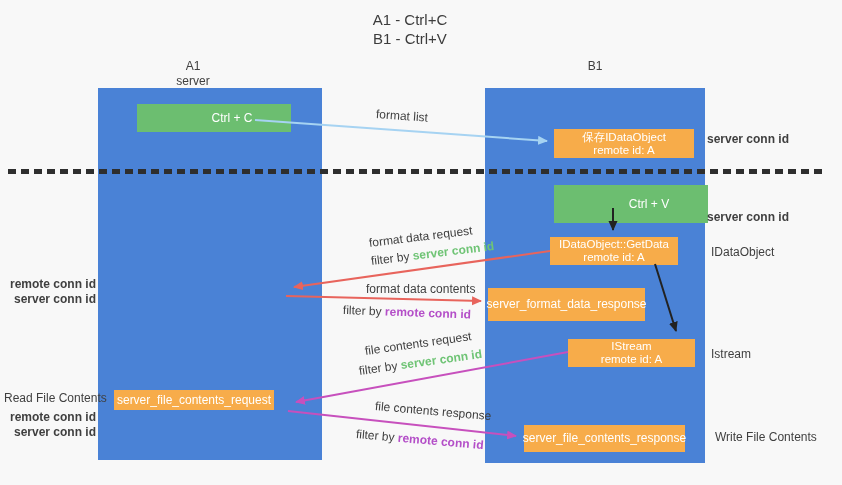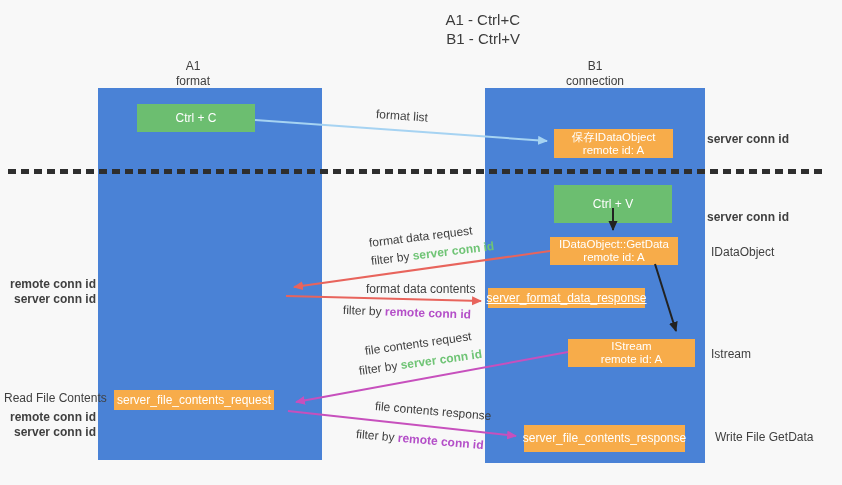--- a/index.html
+++ b/index.html
@@ -3,51 +3,51 @@
 <meta charset="utf-8">
 <style>
   html,body { margin:0; padding:0; }
   body { font-family:"Liberation Sans","DejaVu Sans",sans-serif; }
   #canvas {
     position:relative; width:842px; height:485px;
     background:#f8f8f8; overflow:hidden;
   }
   .title {
     position:absolute; left:300px; top:10px; width:220px;
-    text-align:right; font-size:15px; line-height:19px; color:#3c3c3c;
+    text-align:center; font-size:15px; line-height:19px; color:#3c3c3c;
   }
   .lane { position:absolute; background:#4a82d6; }
   #lane-left  { left:98px;  top:88px; width:224px; height:372px; }
   #lane-right { left:485px; top:88px; width:220px; height:375px; }
   .lane-header {
     position:absolute; text-align:center; font-size:12px; line-height:15px;
     color:#404040;
   }
   #lane-header-left  { left:103px; top:59px; width:180px; }
   #lane-header-right { left:485px; top:59px; width:220px; }
   .dotted-line {
     position:absolute; left:8px; top:169px; width:816px; height:5px;
     background:repeating-linear-gradient(90deg,#2e2e2e 0 8px,transparent 8px 13px);
     z-index:4;
   }
   .box {
     position:absolute; display:flex; flex-direction:column;
     align-items:center; justify-content:center;
     color:#ffffff; z-index:3; text-align:center;
   }
-  .box.green  { background:#6cbe70; }
+  .box.green  { background:#6cbe70;padding-left:36px; }
   .box.orange { background:#f7ac4a; }
   .box .bl { font-size:11.5px; line-height:13px; white-space:nowrap; }
   .box.single .bl { font-size:12px; }
   #ctrl-c-box   { left:137px; top:104px; width:118px; height:28px; }
-  #save-obj-box { left:554px; top:129px; width:119px; height:29px;align-items:center; }
+  #save-obj-box { left:554px; top:129px; width:140px; height:29px;align-items:center; }
   #ctrl-v-box   { left:554px; top:185px; width:118px; height:38px; }
   #getdata-box  { left:550px; top:237px; width:128px; height:28px; }
   #fmt-req-box  { left:130px; top:276px; width:156px; height:27px; }
-  #fmt-resp-box { left:488px; top:288px; width:157px; height:20px;text-decoration:underline; }
+  #fmt-resp-box { left:488px; top:288px; width:157px; height:33px; }
   #istream-box  { left:568px; top:339px; width:127px; height:28px; }
   #file-req-box { left:114px; top:390px; width:160px; height:20px; }
   #file-resp-box{ left:524px; top:425px; width:161px; height:27px; }
   svg.arrows { position:absolute; left:0; top:0; z-index:5; pointer-events:none; }
   .alabel {
     position:absolute; z-index:6; font-size:12px; color:#3f3f3f;
     white-space:nowrap; transform-origin:left center;
   }
   .green-t  { color:#6fc475; font-weight:bold; }
   .purple-t { color:#b44fc8; font-weight:bold; }
@@ -80,25 +80,24 @@
 
 <div id="canvas">
 
   <div class="title">
     <div>A1 - Ctrl+C</div>
     <div>B1 - Ctrl+V</div>
   </div>
 
   <div class="lane-header" id="lane-header-left">
     <div>A1</div>
-    <div>format</div>
+    <div>server</div>
   </div>
   <div class="lane-header" id="lane-header-right">
     <div>B1</div>
-    <div>connection</div>
   </div>
 
   <div class="lane" id="lane-left"></div>
   <div class="lane" id="lane-right"></div>
 
   <div class="dotted-line"></div>
 
   <div class="box green single" id="ctrl-c-box">
     <span class="bl">Ctrl + C</span>
   </div>
@@ -162,21 +161,21 @@
   <div class="alabel" id="lbl-fcr">file contents request</div>
   <div class="alabel" id="lbl-fcr-filter"><span>filter by </span><span class="green-t">server conn id</span></div>
 
   <div class="alabel" id="lbl-fcresp">file contents response</div>
   <div class="alabel" id="lbl-fcresp-filter"><span>filter by </span><span class="purple-t">remote conn id</span></div>
 
   <div class="side-label green-t" id="lbl-server-conn-top-right">server conn id</div>
   <div class="side-label green-t" id="lbl-server-conn-mid-right">server conn id</div>
   <div class="side-label" id="lbl-dataobject">IDataObject</div>
   <div class="side-label" id="lbl-istream">Istream</div>
-  <div class="side-label" id="lbl-write-file">Write File GetData</div>
+  <div class="side-label" id="lbl-write-file">Write File Contents</div>
 
   <div class="side-label ra purple-t" id="lbl-remote-conn-mid-left">remote conn id</div>
   <div class="side-label ra green-t" id="lbl-server-conn-mid-left">server conn id</div>
   <div class="side-label" id="lbl-read-file">Read File Contents</div>
   <div class="side-label ra purple-t" id="lbl-remote-conn-bot-left">remote conn id</div>
   <div class="side-label ra green-t" id="lbl-server-conn-bot-left">server conn id</div>
 
 </div>
 
 </body></html>

